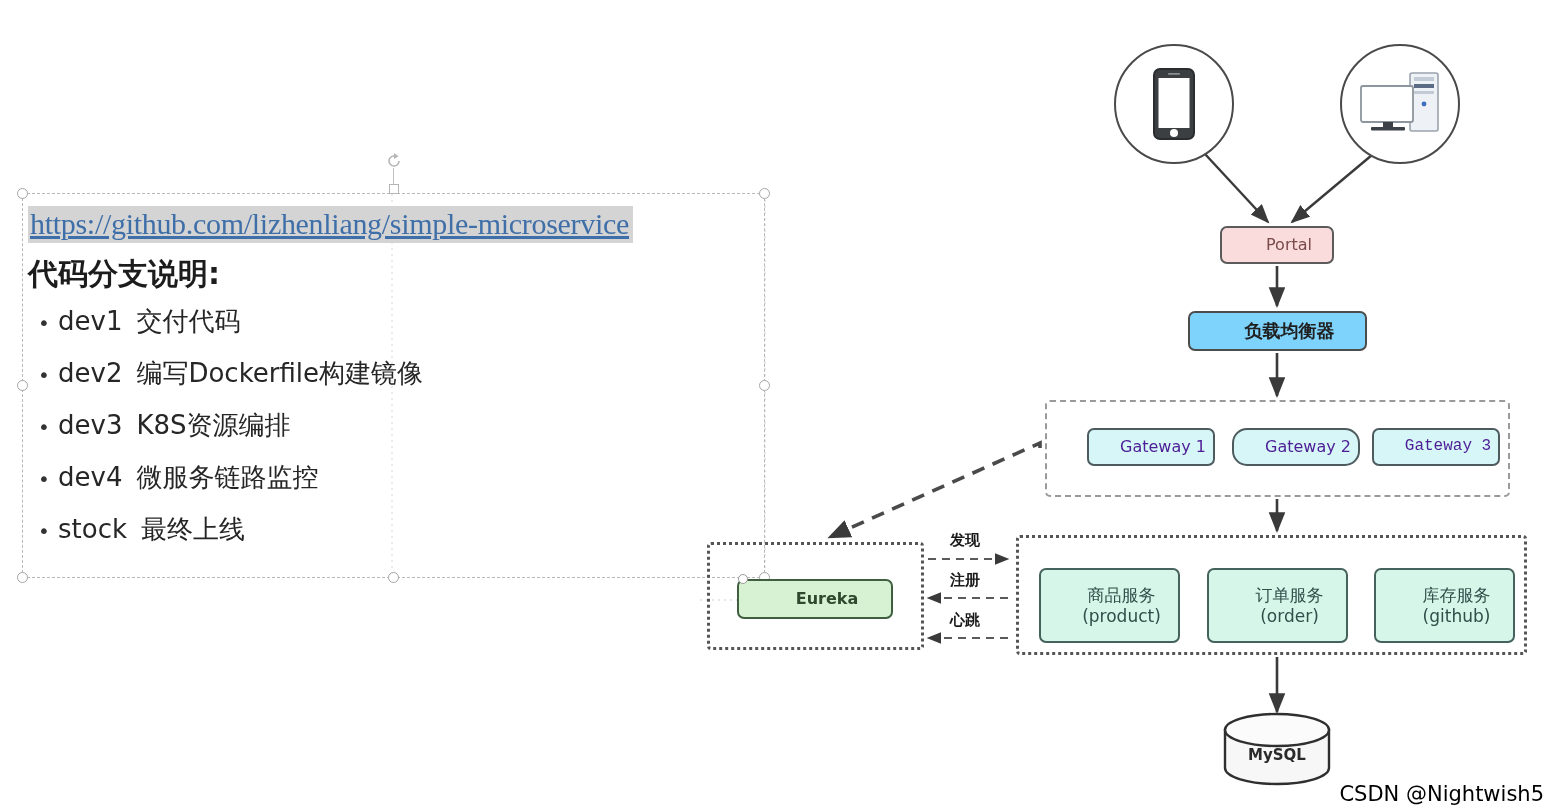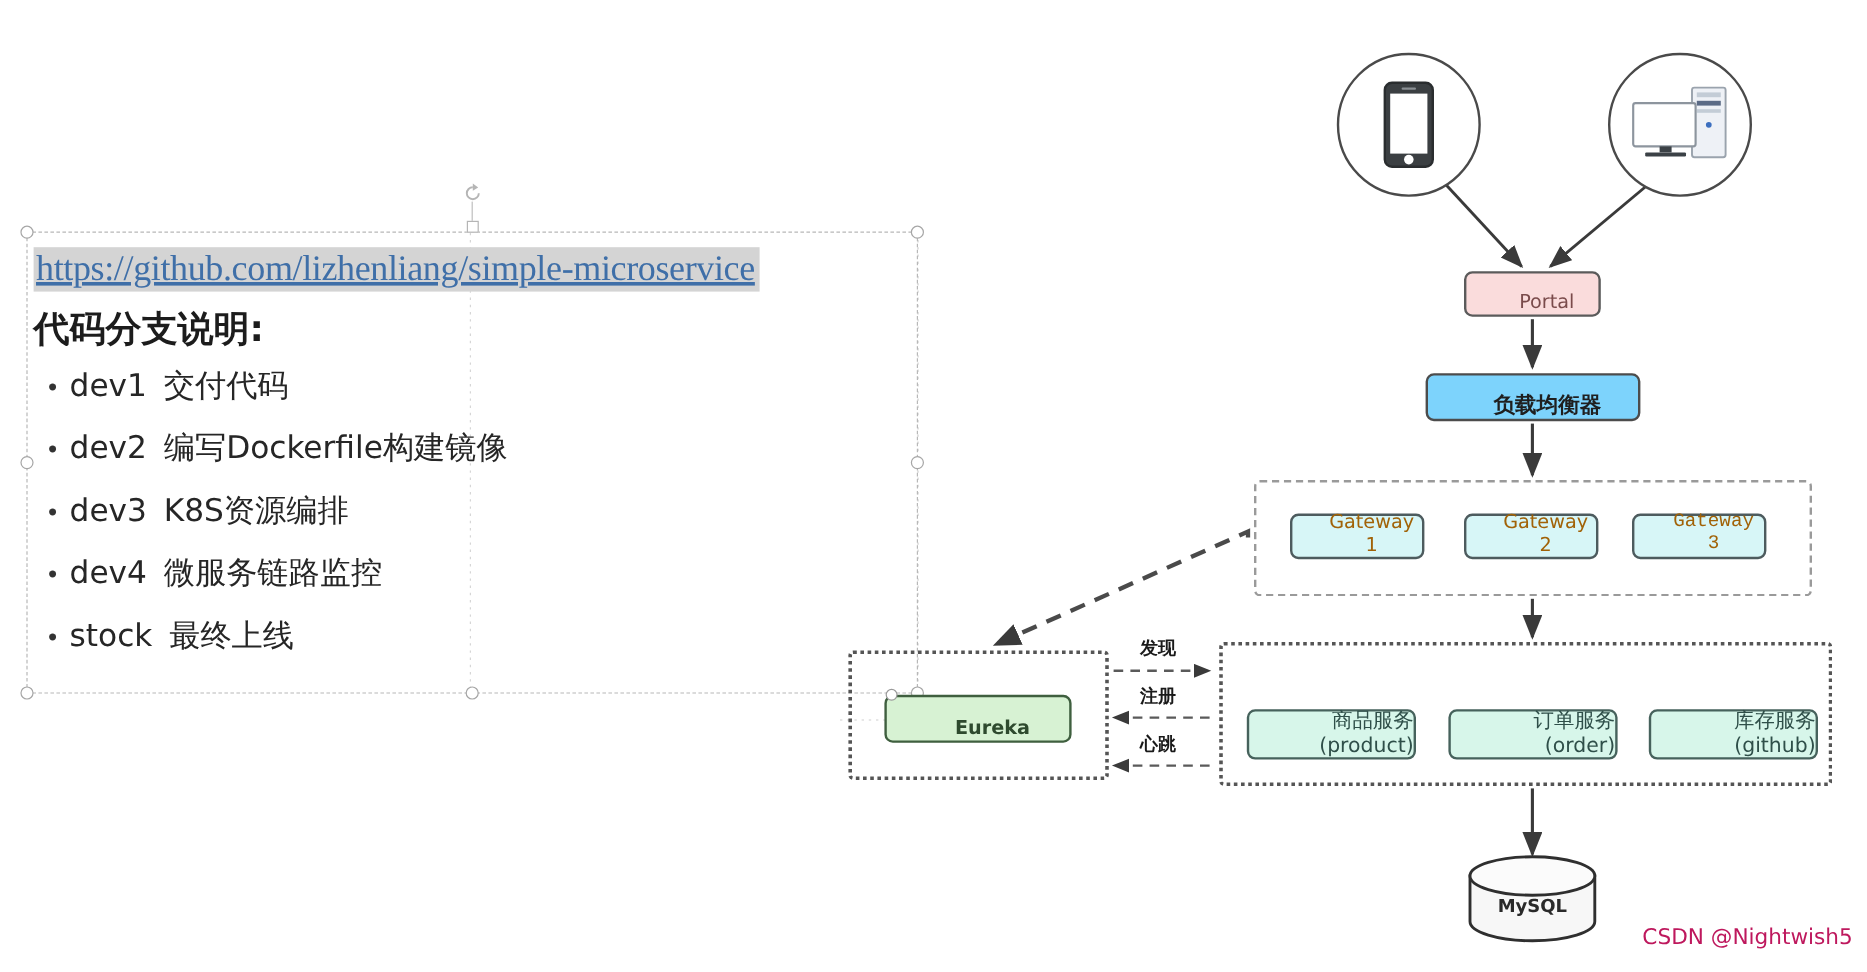--- a/index.html
+++ b/index.html
@@ -52,42 +52,42 @@
   }
   .bullet{display:inline-block;width:30px;flex:0 0 30px;color:#333;font-size:20px;padding-left:10px;box-sizing:border-box;}
   .bl-code{min-width:0;}
   .bl-gap{display:inline-block;width:14px;}
 
   
   #diagram{position:absolute;left:0;top:0;width:1556px;height:810px;}
   #svg-layer{position:absolute;left:0;top:0;width:1556px;height:810px;}
 
   .node{
-    position:absolute;box-sizing:border-box;display:flex;align-items:flex-end;
+    position:absolute;box-sizing:border-box;display:flex;align-items:center;
     justify-content:center;text-align:center;border-radius:7px;
     font-family:"DejaVu Sans","Liberation Sans",sans-serif;line-height:1.22;padding-left:24px;
   }
   #portal{
     left:1220px;top:226px;width:114px;height:38px;
     background:#fadcdc;border:2px solid #5b5b5b;color:#7a4b4b;font-size:16px;
   }
   #loadbalancer{
     left:1188px;top:311px;width:179px;height:40px;
     background:#7dd3fc;border:2px solid #4c4c4c;color:#1f1f1f;font-size:18px;font-weight:600;
   }
   .gw-container{
     position:absolute;left:1045px;top:400px;width:465px;height:97px;
     border:2px dashed #9a9a9a;border-radius:5px;box-sizing:border-box;background:transparent;
   }
   .gw{
-    background:#d7f6f7;border:2px solid #4d5b5e;color:#a16207;font-size:16px;
-    width:112px;height:38px;
+    background:#d7f6f7;border:2px solid #4d5b5e;color:#4c1d95;font-size:16px;
+    width:128px;height:38px;margin-left:12px;
   }
   #gw1{left:1075px;top:428px;}
-  #gw2{left:1220px;top:428px;}
+  #gw2{left:1220px;top:428px;border-radius:15px;}
   #gw3{left:1360px;top:428px;font-family:Liberation Mono, monospace;}
 
   #eureka-container{
     position:absolute;left:707px;top:542px;width:217px;height:108px;
     border:3px dotted #555;border-radius:4px;box-sizing:border-box;
   }
   #eureka{
     left:737px;top:579px;width:156px;height:40px;
     background:#d7f2d3;border:2px solid #3f5f3f;color:#2e4a2e;font-size:16px;font-weight:700;
   }
@@ -95,21 +95,21 @@
     position:absolute;left:738px;top:574px;width:10px;height:10px;border:1px solid #9a9a9a;
     background:#fff;border-radius:50%;box-sizing:border-box;z-index:6;
   }
 
   #svc-container{
     position:absolute;left:1016px;top:535px;width:511px;height:120px;
     border:3px dotted #555;border-radius:4px;box-sizing:border-box;
   }
   .svc{
     background:#d7f6ea;border:2px solid #46625c;color:#2f4f49;font-size:17px;
-    width:141px;height:42px;flex-direction:column;margin-top:23px;
+    width:141px;height:75px;flex-direction:column;
   }
   #svc-product{left:1039px;top:568px;}
   #svc-order{left:1207px;top:568px;}
   #svc-stock{left:1374px;top:568px;}
   .svc .cn{display:block;}
   .svc .en{display:block;}
 
   .flowlabel{
     position:absolute;font-family:"DejaVu Sans","Liberation Sans",sans-serif;
     font-size:15px;color:#1a1a1a;font-weight:600;white-space:nowrap;
@@ -130,21 +130,21 @@
   #mysql{
     position:absolute;left:1225px;top:716px;width:124px;height:68px;
   }
   #mysql-label{
     position:absolute;left:0;top:30px;width:104px;text-align:center;
     font-size:15px;color:#2a2a2a;font-weight:600;
     font-family:"DejaVu Sans","Liberation Sans",sans-serif;
   }
 
   #watermark{
-    position:absolute;right:12px;bottom:18px;color:#be185d;font-size:18px;
+    position:absolute;right:12px;bottom:4px;color:#000000;font-size:21px;
     font-family:"DejaVu Sans","Liberation Sans",sans-serif;white-space:nowrap;
   }
 </style>
 </head>
 <body>
 
 <div id="stage">
 
   <svg id="svg-layer" viewBox="0 0 1556 810">
     <defs>

